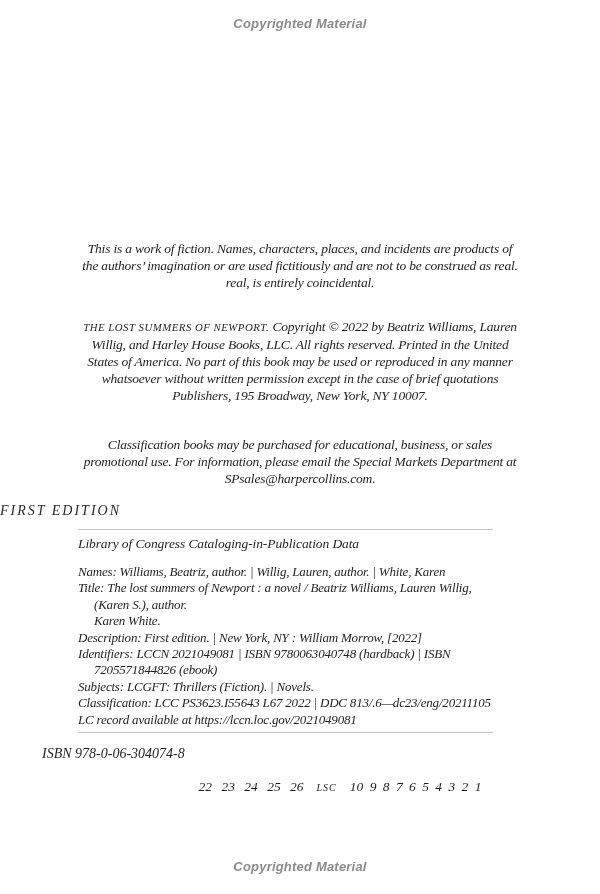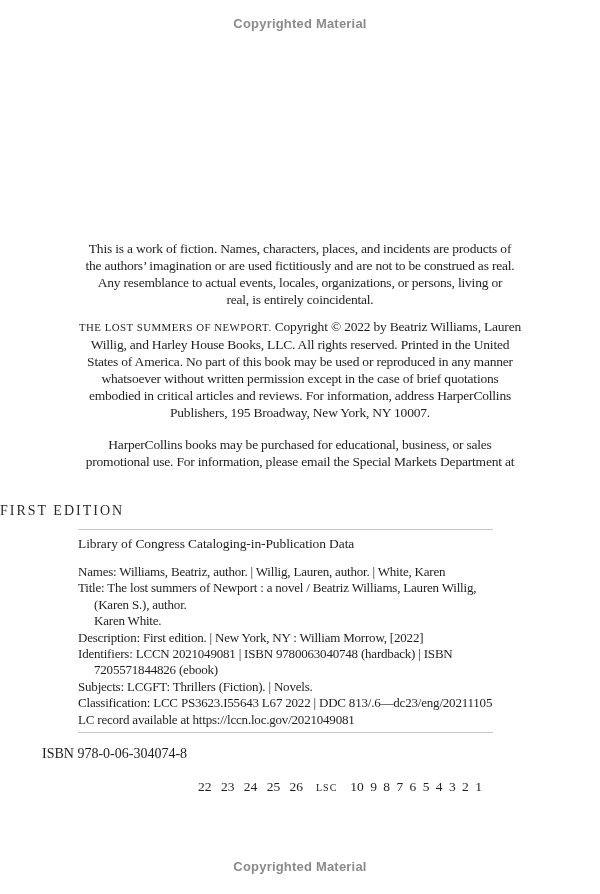--- a/index.html
+++ b/index.html
@@ -8,20 +8,21 @@
     background: #ffffff;
   }
   .page {
     position: relative;
     width: 600px;
     height: 894px;
     background: #ffffff;
     overflow: hidden;
     font-family: "Liberation Serif", serif;
     color: #1f1f1f;
+    font-style: italic;
   }
   .watermark {
     position: absolute;
     left: 0;
     width: 100%;
     text-align: center;
     font-family: "Liberation Sans", sans-serif;
     font-weight: bold;
     font-size: 13px;
     color: #8b8b8b;
@@ -119,36 +120,35 @@
 </head>
 <body>
 
 <div class="page">
 
   <div class="watermark wm-top">Copyrighted Material</div>
 
   <div class="para disclaimer">
     <div class="line">This is a work of fiction. Names, characters, places, and incidents are products of</div>
     <div class="line">the authors’ imagination or are used fictitiously and are not to be construed as real.</div>
-    <div class="line">Any resemblance to actual events, locales, organizations, or persons, living or</div>
     <div class="line">real, is entirely coincidental.</div>
   </div>
 
   <div class="para copyright">
     <div class="line"><span class="sc">THE LOST SUMMERS OF NEWPORT.</span><span> Copyright © 2022 by Beatriz Williams, Lauren</span></div>
     <div class="line">Willig, and Harley House Books, LLC. All rights reserved. Printed in the United</div>
     <div class="line">States of America. No part of this book may be used or reproduced in any manner</div>
     <div class="line">whatsoever without written permission except in the case of brief quotations</div>
-    <div class="line">embodied in critical articles and reviews. For information, address HarperCollins</div>
     <div class="line">Publishers, 195 Broadway, New York, NY 10007.</div>
   </div>
 
   <div class="para purchase">
-    <div class="line">HarperCollins books may be purchased for educational, business, or sales</div>
+    <div class="line">Classification books may be purchased for educational, business, or sales</div>
     <div class="line">promotional use. For information, please email the Special Markets Department at</div>
+    <div class="line">SPsales@harpercollins.com.</div>
   </div>
 
   <div class="first-edition">FIRST EDITION</div>
 
   <div class="rule rule-top"></div>
 
   <div class="cip-heading">Library of Congress Cataloging-in-Publication Data</div>
 
   <div class="cip">
     <div class="line">Names: Williams, Beatriz, author. | Willig, Lauren, author. | White, Karen</div>

